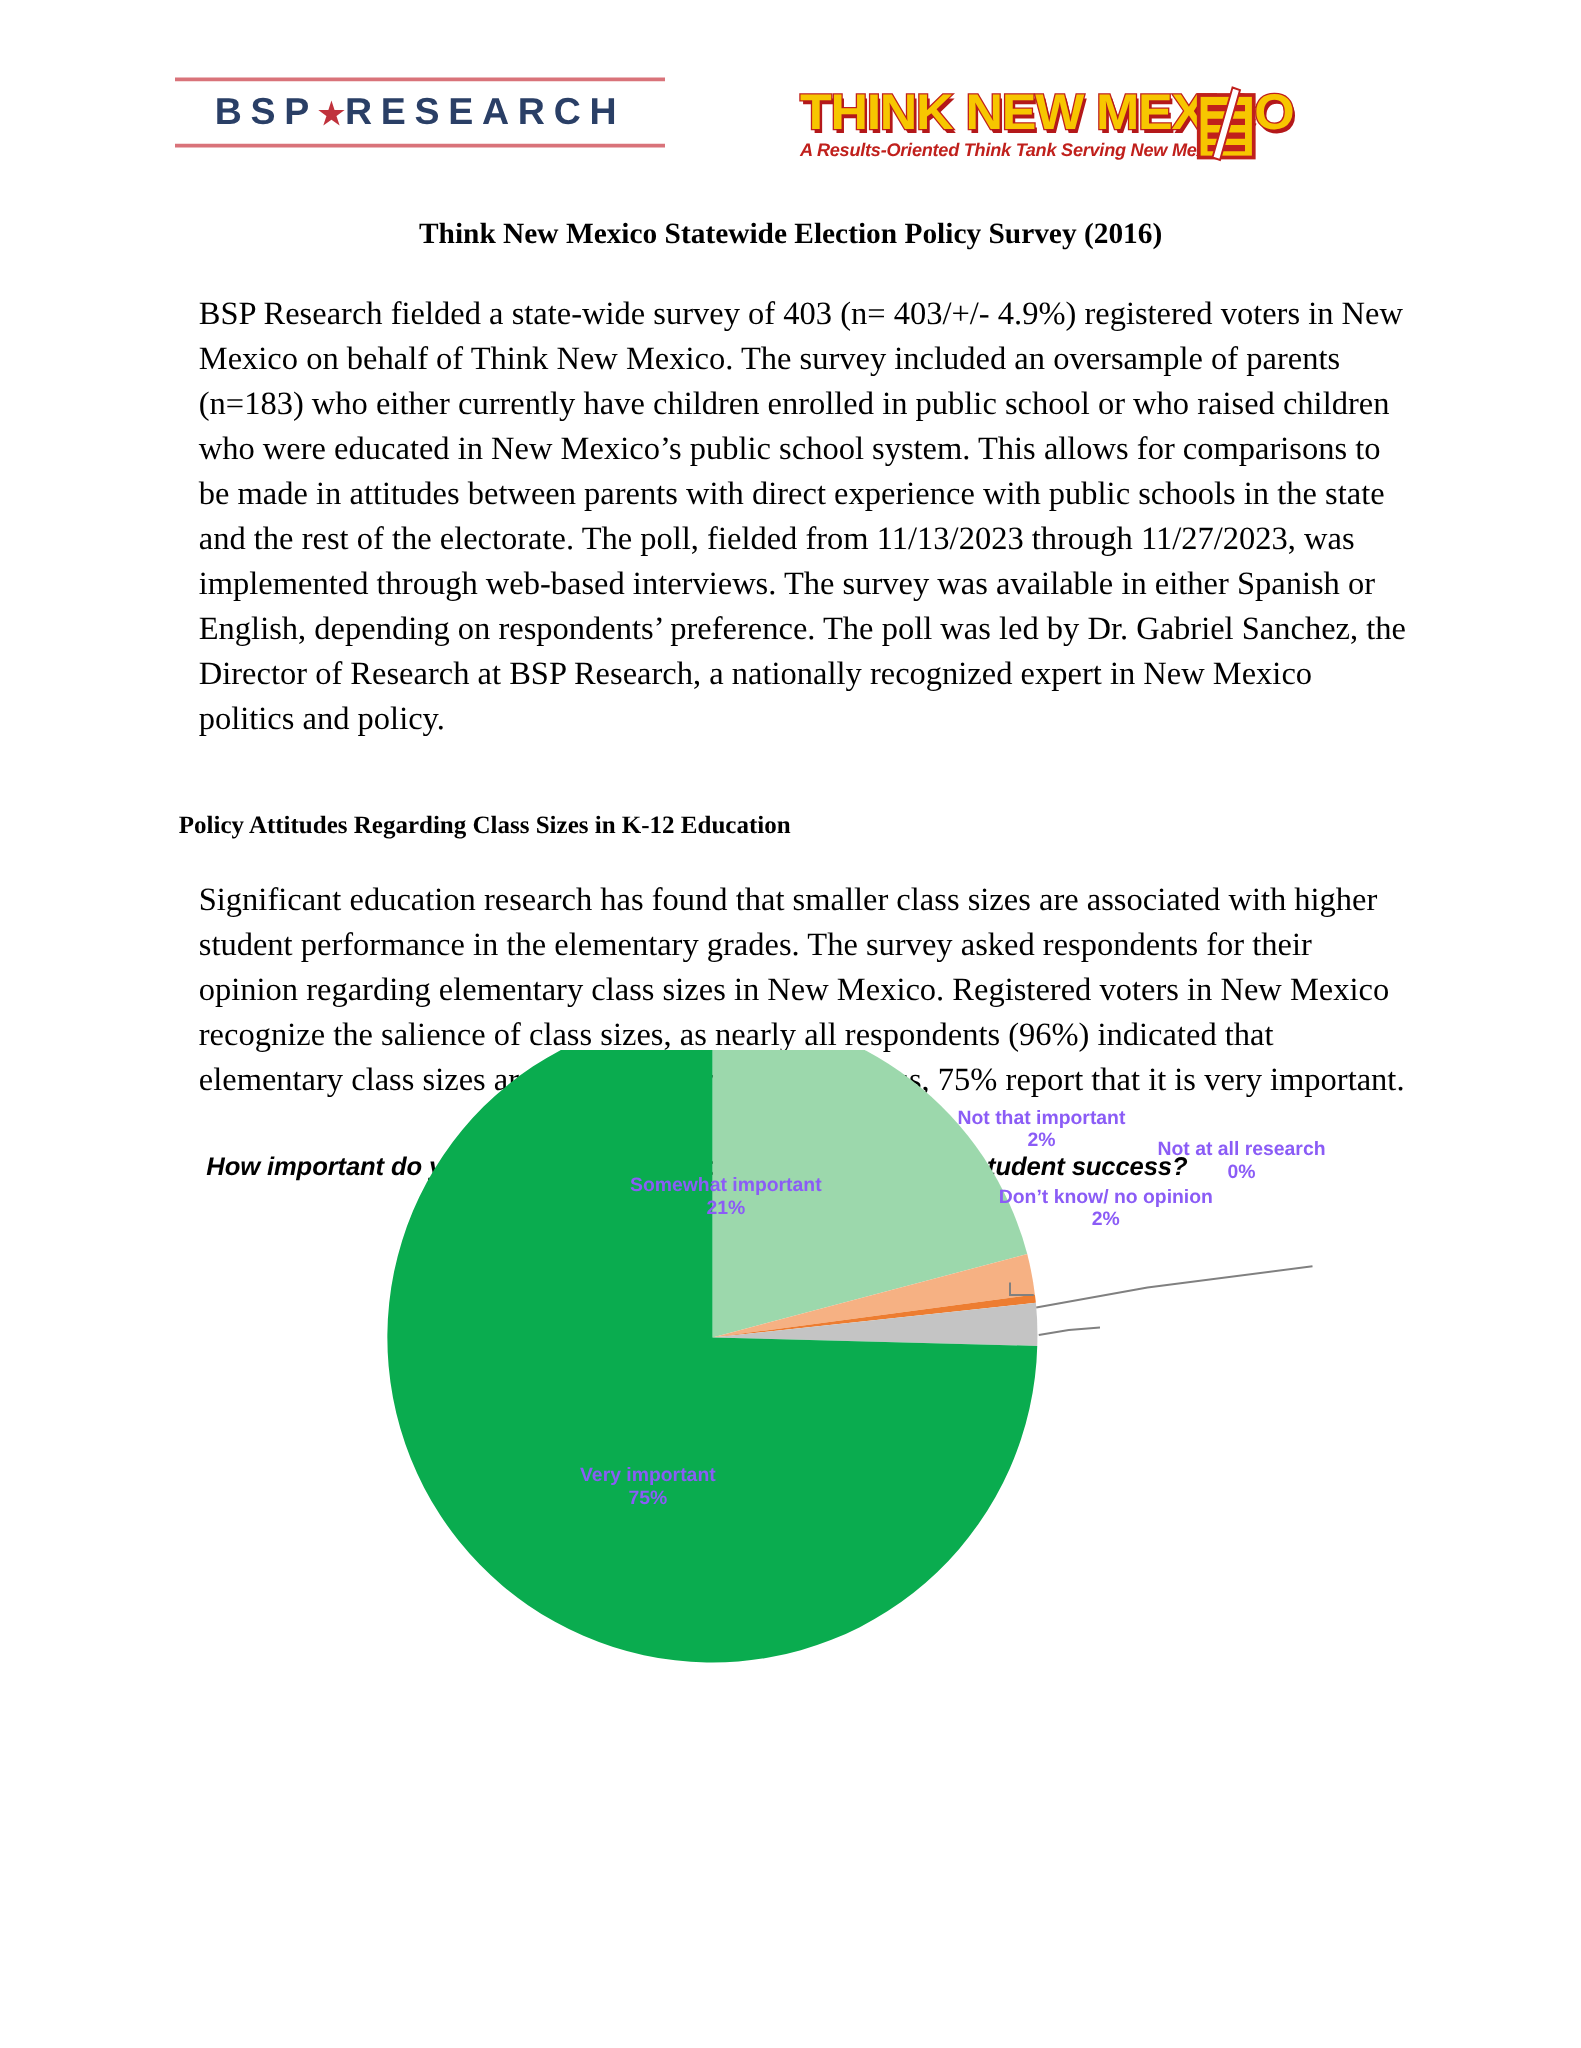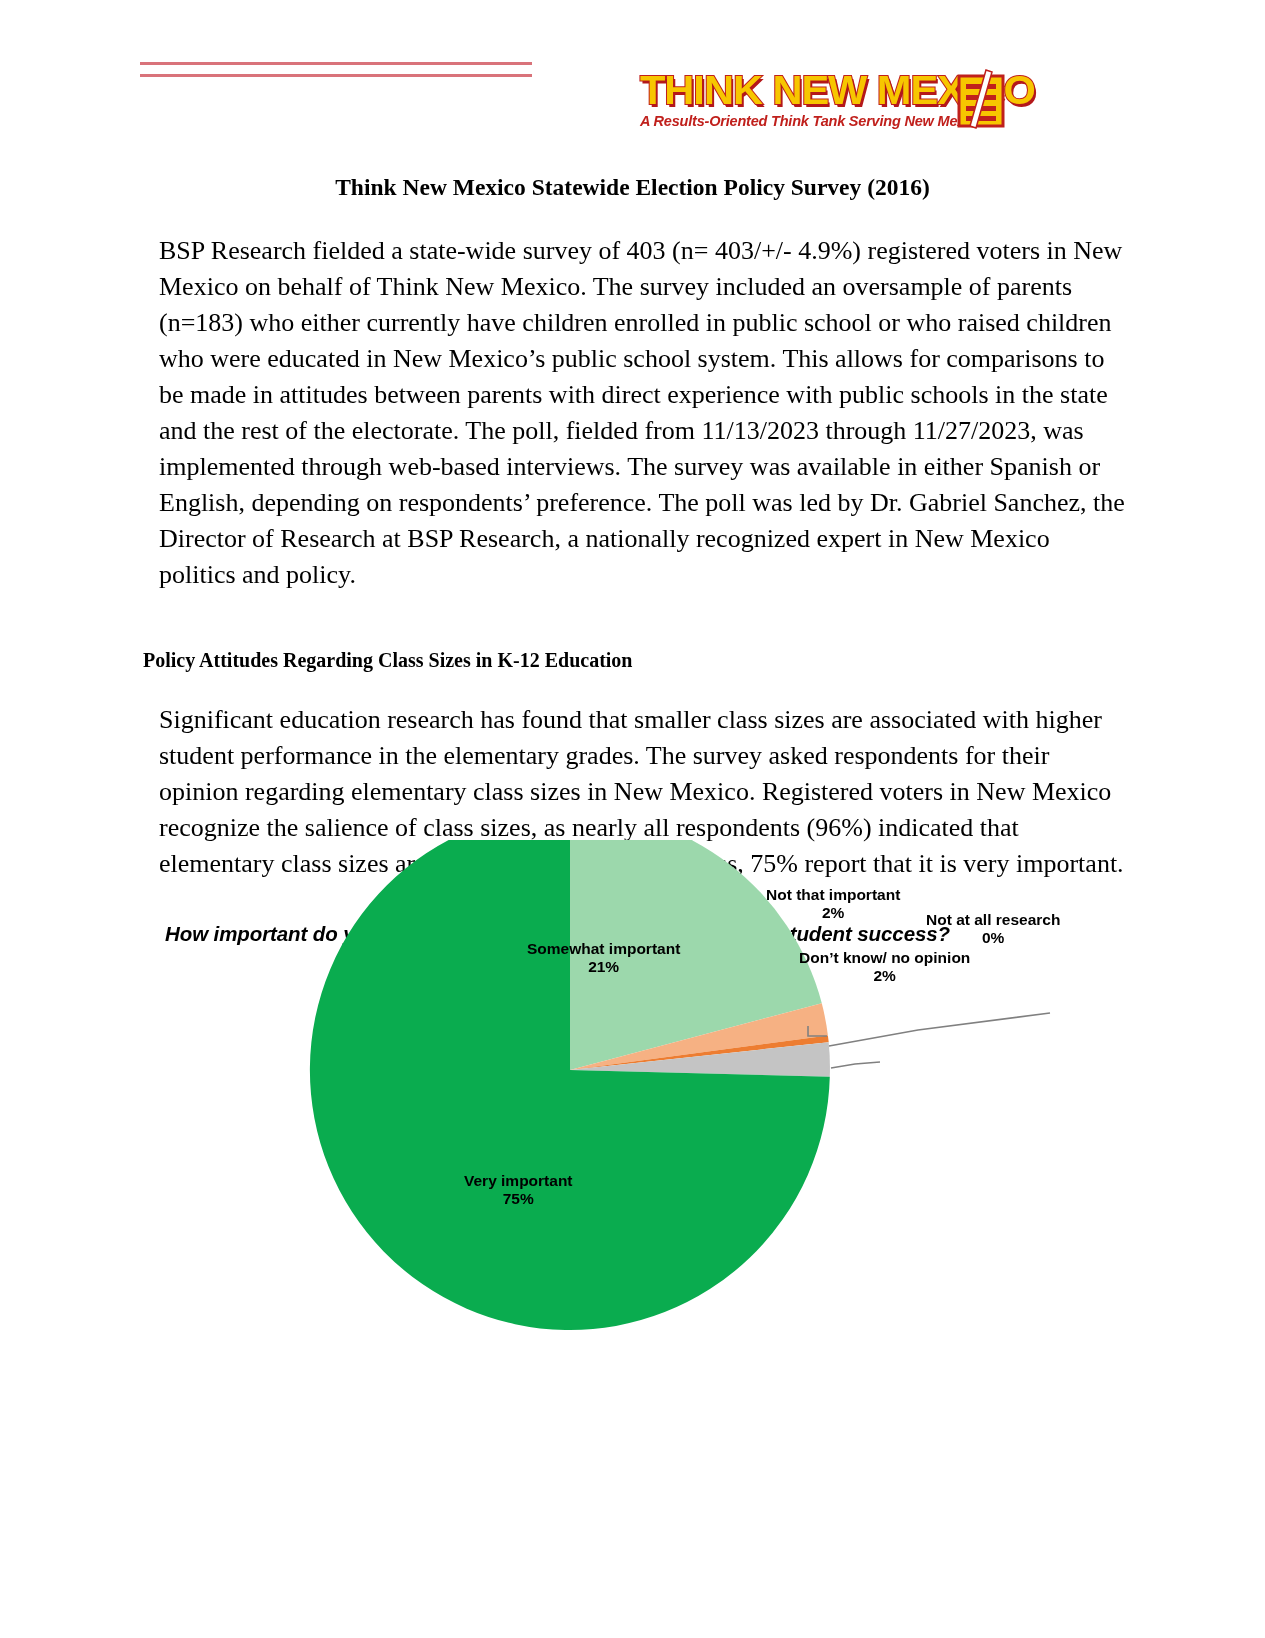--- a/index.html
+++ b/index.html
@@ -100,37 +100,40 @@
   }
 
   .pie-area { position:relative; width:1265px; height:680px; }
   .pie-svg { position:absolute; left:0; top:0; }
 
   .lbl {
     position:absolute;
     font-family:"Liberation Sans", sans-serif;
     font-weight:bold;
     font-size:15.5px;
-    color:#000000;
+    color:#8b5cf6;
     white-space:nowrap;
     line-height:1.18;
   }
   .lbl .pct { font-weight:bold; display:block; }
   .lbl.c { text-align:center; }
 
   
   #lbl-somewhat { left:524px; top:940px; }
 </style>
 </head>
 <body>
 
 <div class="header">
 
   <div class="bsp-logo">
     <div class="bsp-rule top"></div>
+    <div class="bsp-wordmark">
+      <span>BSP</span><span class="bsp-star">★</span><span>RESEARCH</span>
+    </div>
     <div class="bsp-rule bottom"></div>
   </div>
 
   <div class="tnm-logo">
     <div class="tnm-word">THINK NEW MEXICO</div>
     <div class="tnm-tag">A Results-Oriented Think Tank Serving New Mexicans</div>
     <svg class="tnm-mark" viewBox="0 0 52 62">
       <rect x="3" y="8" width="44" height="50" fill="#f7c600" stroke="#c0201c" stroke-width="3"></rect>
       <rect x="10" y="16" width="30" height="5" fill="#c0201c"></rect>
       <rect x="10" y="27" width="30" height="5" fill="#c0201c"></rect>
@@ -166,21 +169,21 @@
 
     <path d="M 570 230 L 828.7 202.2 A 260 260 0 0 1 829.8 236.7 Z" fill="#C4C4C4"></path>
 
     <path d="M 570 230 L 829.8 236.7 A 260 260 0 1 1 570 -30 Z" fill="#0AAC4F"></path>
 
     <polyline points="827,196 808,196 808,186" fill="none" stroke="#808080" stroke-width="1.6"></polyline>
     <polyline points="829,206 918,190 1050,173" fill="none" stroke="#808080" stroke-width="1.6"></polyline>
     <polyline points="831,228 855,224 880,222" fill="none" stroke="#808080" stroke-width="1.6"></polyline>
   </svg>
 
-  <div class="lbl c" id="lbl-somewhat" style="position:absolute;left:527px;top:100px;">
+  <div class="lbl c" id="lbl-somewhat" style="position:absolute;left:504px;top:100px;">
     <span>Somewhat important</span>
     <span class="pct">21%</span>
   </div>
 
   <div class="lbl c" style="position:absolute;left:766px;top:46px;">
     <span>Not that important</span>
     <span class="pct">2%</span>
   </div>
 
   <div class="lbl c" style="position:absolute;left:926px;top:71px;">

